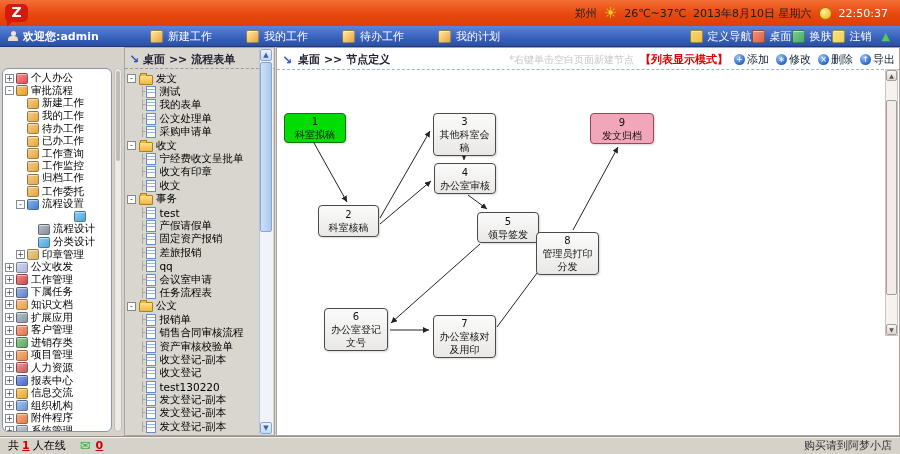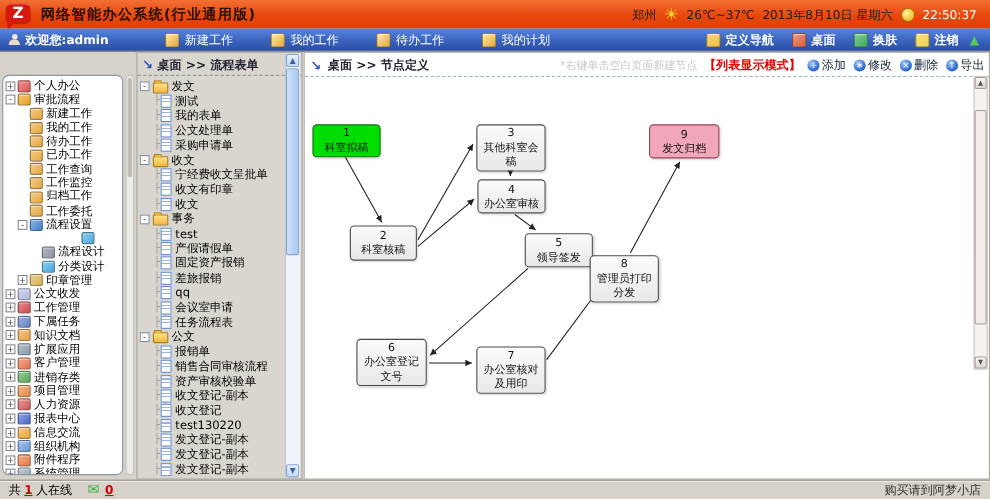--- a/index.html
+++ b/index.html
@@ -30,21 +30,21 @@
     border-bottom:1px solid #1c3a78;display:flex;align-items:center;
     color:#fff;font-size:11px;box-sizing:border-box;}
   .welcome{display:flex;align-items:center;gap:5px;margin-left:8px;font-weight:bold;width:120px;}
   .person-ic{width:10px;height:10px;position:relative;display:inline-block;}
   .person-ic::before{content:"";position:absolute;left:2.5px;top:0;width:5px;height:5px;border-radius:50%;background:#f0e6d8;}
   .person-ic::after{content:"";position:absolute;left:0;bottom:0;width:10px;height:5px;border-radius:4px 4px 0 0;background:#e8dcc8;}
   .menu-items{display:flex;align-items:center;margin-left:22px;gap:34px;}
   .menu-item{display:flex;align-items:center;gap:5px;cursor:pointer;white-space:nowrap;}
   .mi-ic{width:11px;height:11px;border-radius:2px;border:1px solid rgba(0,0,0,.35);
     background:linear-gradient(135deg,#ffe9a8,#e8a83c);box-shadow:inset 0 1px 0 rgba(255,255,255,.5);}
-  .menu-right{margin-left:auto;display:flex;align-items:flex-end;gap:16px;padding-right:10px;font-weight:bold;}
+  .menu-right{margin-left:auto;display:flex;align-items:flex-end;gap:0;padding-right:10px;}
   .tri-ic{color:#58c858;font-size:11px;line-height:1;}
   
   .statusbar{position:absolute;top:436px;left:0;width:900px;height:18px;background:#d6d2ca;
     border-top:1px solid #94908a;box-shadow:inset 0 1px 0 #f4f2ee;display:flex;align-items:center;
     padding:0 8px;box-sizing:border-box;font-size:11px;}
   .red-num{color:#d00000;text-decoration:underline;font-weight:bold;margin:0 3px;}
   .mail-ic{color:#3fae3f;font-size:13px;margin:0 2px 0 14px;line-height:1;}
   .status-right{margin-left:auto;color:#333;}
   
   .main{position:absolute;top:47px;left:0;width:900px;height:389px;}
@@ -121,21 +121,20 @@
   .fs-up{top:0;}
   .fs-down{bottom:0;}
   .fs-thumb{position:absolute;left:0;top:30px;width:11px;height:195px;background:#f3ece9;
     border:1px solid #a89c98;border-radius:2px;box-sizing:border-box;cursor:pointer;}
 </style>
 </head>
 <body>
 
 <div class="titlebar">
   <div class="logo">Z</div>
-  <div class="app-title">网络智能办公系统(行业通用版)</div>
   <div class="tb-right">
     <span>郑州</span>
     <span class="sun-ic">☀</span>
     <span>26℃~37℃</span>
     <span>2013年8月10日 星期六</span>
     <span class="clock-ic"></span>
     <span class="tb-time">22:50:37</span>
   </div>
 </div>
 

